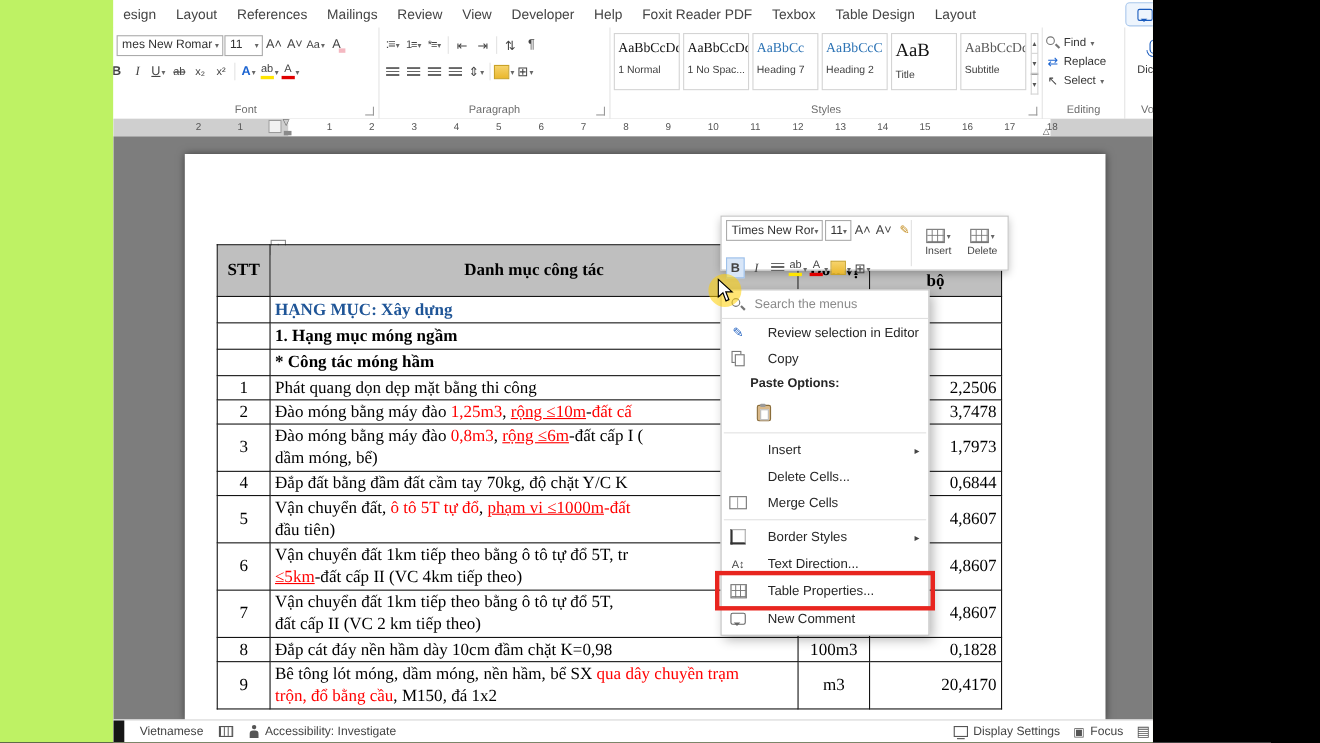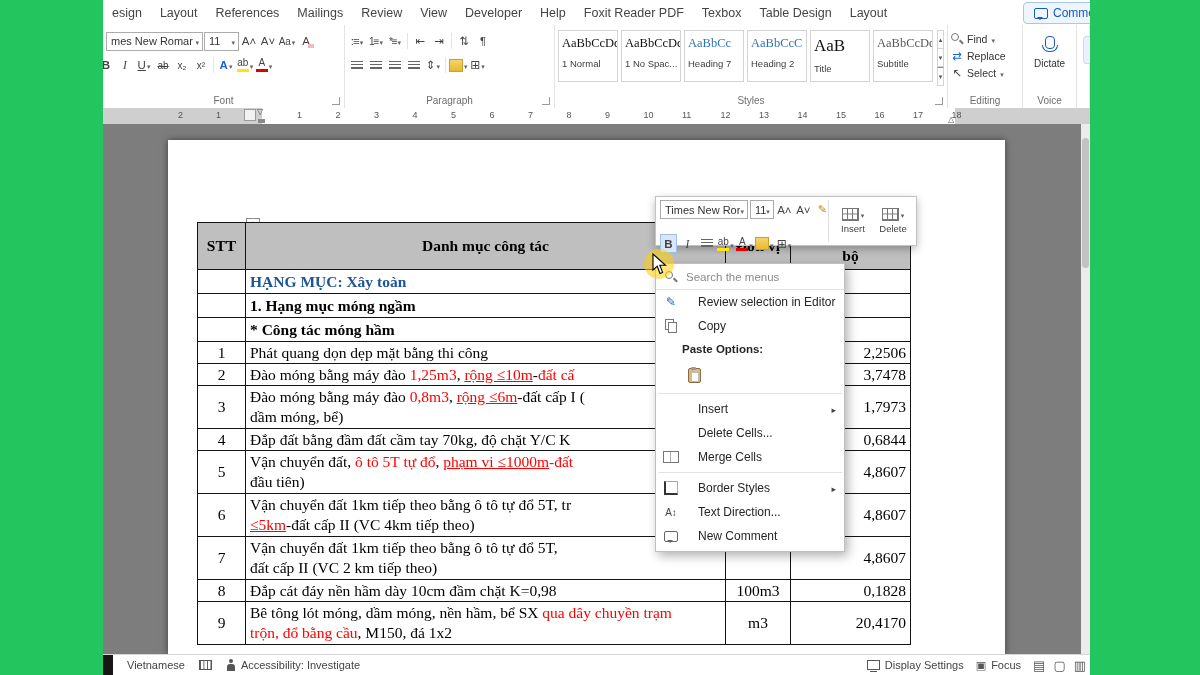--- a/index.html
+++ b/index.html
@@ -1,16 +1,16 @@
 <!DOCTYPE html>
 <html><head>
 <meta charset="utf-8">
 <style>
   html,body{margin:0;padding:0;background:#000;}
-  #canvas{position:relative;width:1200px;height:675px;background:#22c55e;overflow:hidden;font-family:"Liberation Sans","DejaVu Sans",sans-serif;}
+  #canvas{position:relative;width:1048px;height:675px;background:#bef264;overflow:hidden;font-family:"Liberation Sans","DejaVu Sans",sans-serif;}
   #window{position:absolute;left:103px;top:0;width:987px;height:675px;background:#fff;overflow:hidden;}
 
   
   #tabs-row{position:absolute;top:0;left:0;right:0;height:25px;display:flex;align-items:center;background:#fff;font-size:12.5px;color:#444;}
   .tab{padding:4px 9px;white-space:nowrap;cursor:default;}
   #comments-btn{position:absolute;left:920px;top:2px;height:20px;display:flex;align-items:center;gap:5px;
     padding:0 10px;border:1px solid #a9c7ec;border-radius:4px;background:#eef5fd;color:#185abd;font-size:12px;white-space:nowrap;}
 
   
   #ribbon{position:absolute;top:25px;left:0;right:0;height:83px;background:#fff;border-bottom:1px solid #d8d8d8;display:flex;}
@@ -427,21 +427,21 @@
           <tr>
             <th>STT</th>
             <th>Danh mục công tác</th>
             <th>Đơn vị</th>
             <th>Khối lượng toàn bộ</th>
           </tr>
         </thead>
         <tbody>
             <tr class="sec-row">
               <td class="c-stt"></td>
-              <td class="c-desc"><span class="sec-text blue">HẠNG MỤC: Xây toàn</span></td>
+              <td class="c-desc"><span class="sec-text blue">HẠNG MỤC: Xây dựng</span></td>
               <td class="c-unit"></td>
               <td class="c-qty"></td>
             </tr>
             <tr class="sec-row">
               <td class="c-stt"></td>
               <td class="c-desc"><span class="sec-text bold">1. Hạng mục móng ngầm</span></td>
               <td class="c-unit"></td>
               <td class="c-qty"></td>
             </tr>
             <tr class="sec-row">
@@ -618,20 +618,26 @@
               <span class="icn icn-borderst"></span>
             </span>
             <span class="mi-label">Border Styles</span>
             <span class="mi-arrow"></span>
           </div>
           <div class="menu-item">
             <span class="mi-icon">
               <span class="icn icn-textdir"></span>
             </span>
             <span class="mi-label">Text Direction...</span>
+          </div>
+          <div class="menu-item hl">
+            <span class="mi-icon">
+              <span class="icn icn-tableprops"></span>
+            </span>
+            <span class="mi-label">Table Properties...</span>
           </div>
           <div class="menu-item">
             <span class="mi-icon">
               <span class="icn icn-comment"></span>
             </span>
             <span class="mi-label">New Comment</span>
           </div>
         </div>
     </div>
 

